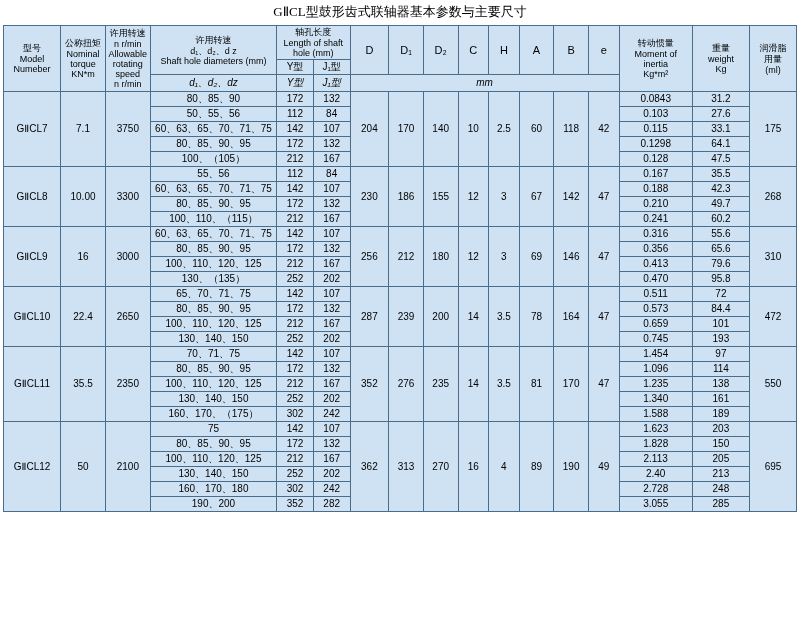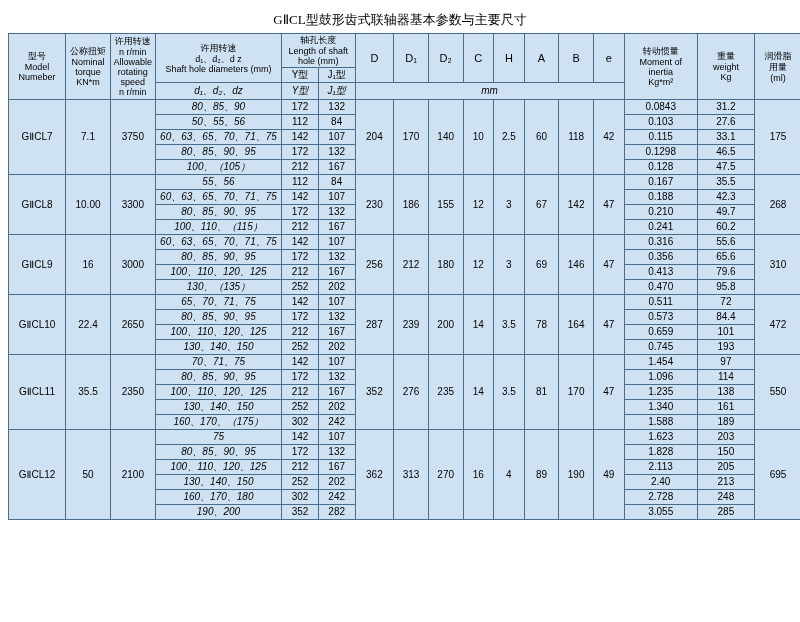--- a/index.html
+++ b/index.html
@@ -12,21 +12,21 @@
     height: 622px;
     font-family: "Liberation Sans", sans-serif;
     color: #000;
     overflow: hidden;
   }
   #page {
     width: 800px;
     height: 622px;
     position: relative;
     box-sizing: border-box;
-    padding: 8px;
+    padding: 0;
   }
   .doc-title {
     text-align: center;
     font-size: 13px;
     line-height: 20px;
     padding: 2px 0 3px 0;
     font-family: "Liberation Serif", serif;
     color: #000;
   }
   table.spec {
@@ -60,21 +60,20 @@
     line-height: 10px;
     display: block;
   }
   .hdr-sym {
     font-size: 11px;
     display: block;
   }
   .cell-left {
     text-align: left;
     padding-left: 6px;
-    font-style: italic;
   }
   .model-cell {
     font-size: 10px;
   }
   .mm-row td {
     font-size: 10px;
     height: 14px;
     font-style: italic;
   }
 </style>
@@ -218,21 +217,21 @@
           <td>142</td>
           <td>107</td>
           <td>0.115</td>
           <td>33.1</td>
         </tr>
         <tr>
           <td class="cell-left">80、85、90、95</td>
           <td>172</td>
           <td>132</td>
           <td>0.1298</td>
-          <td>46.5</td>
+          <td>64.1</td>
         </tr>
         <tr>
           <td class="cell-left">100、（105）</td>
           <td>212</td>
           <td>167</td>
           <td>0.128</td>
           <td>47.5</td>
         </tr>
         <tr>
           <td rowspan="4" class="model-cell">GⅡCL8</td>

